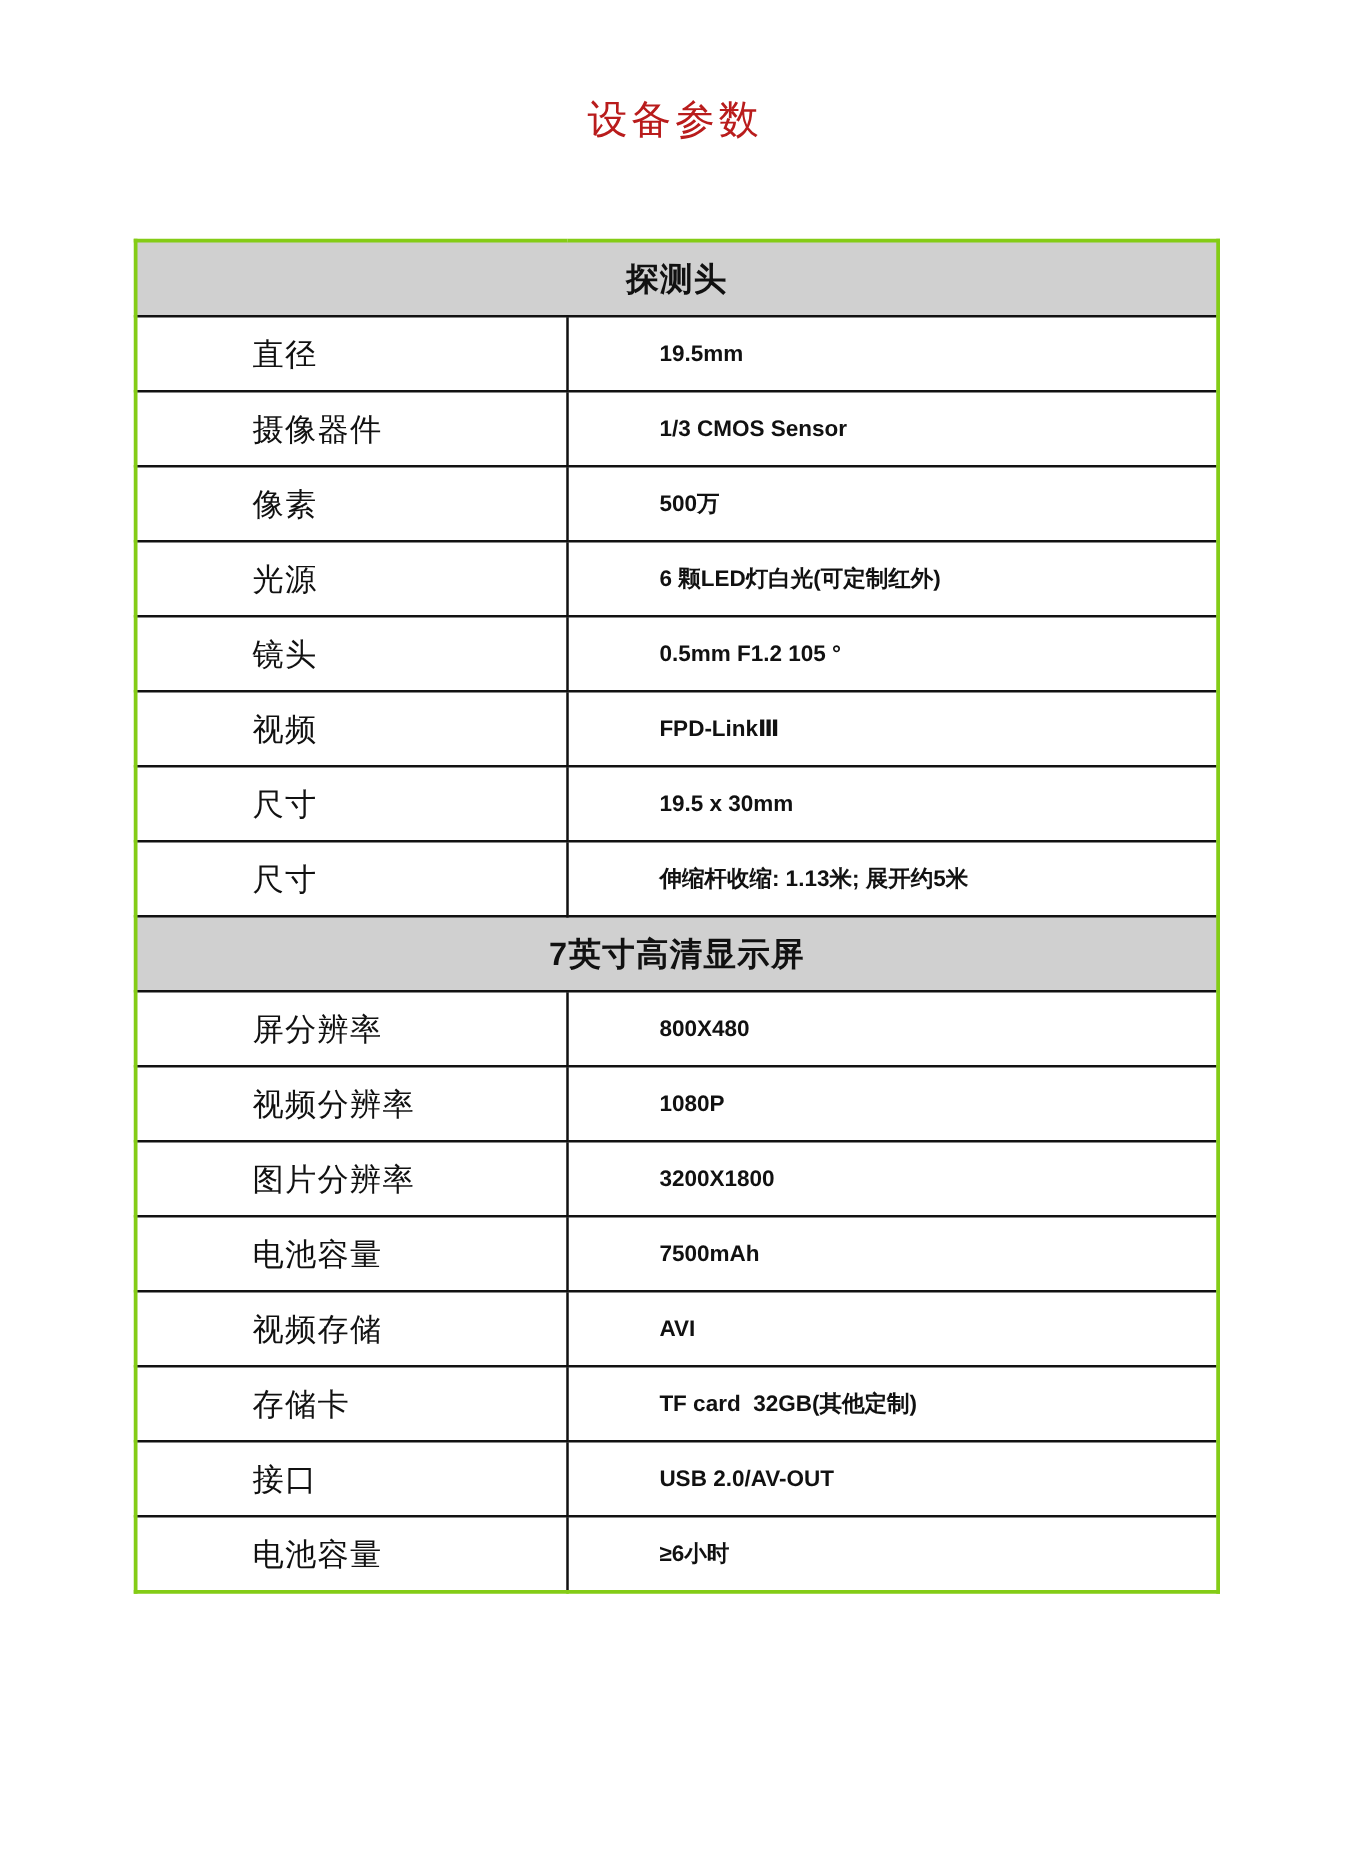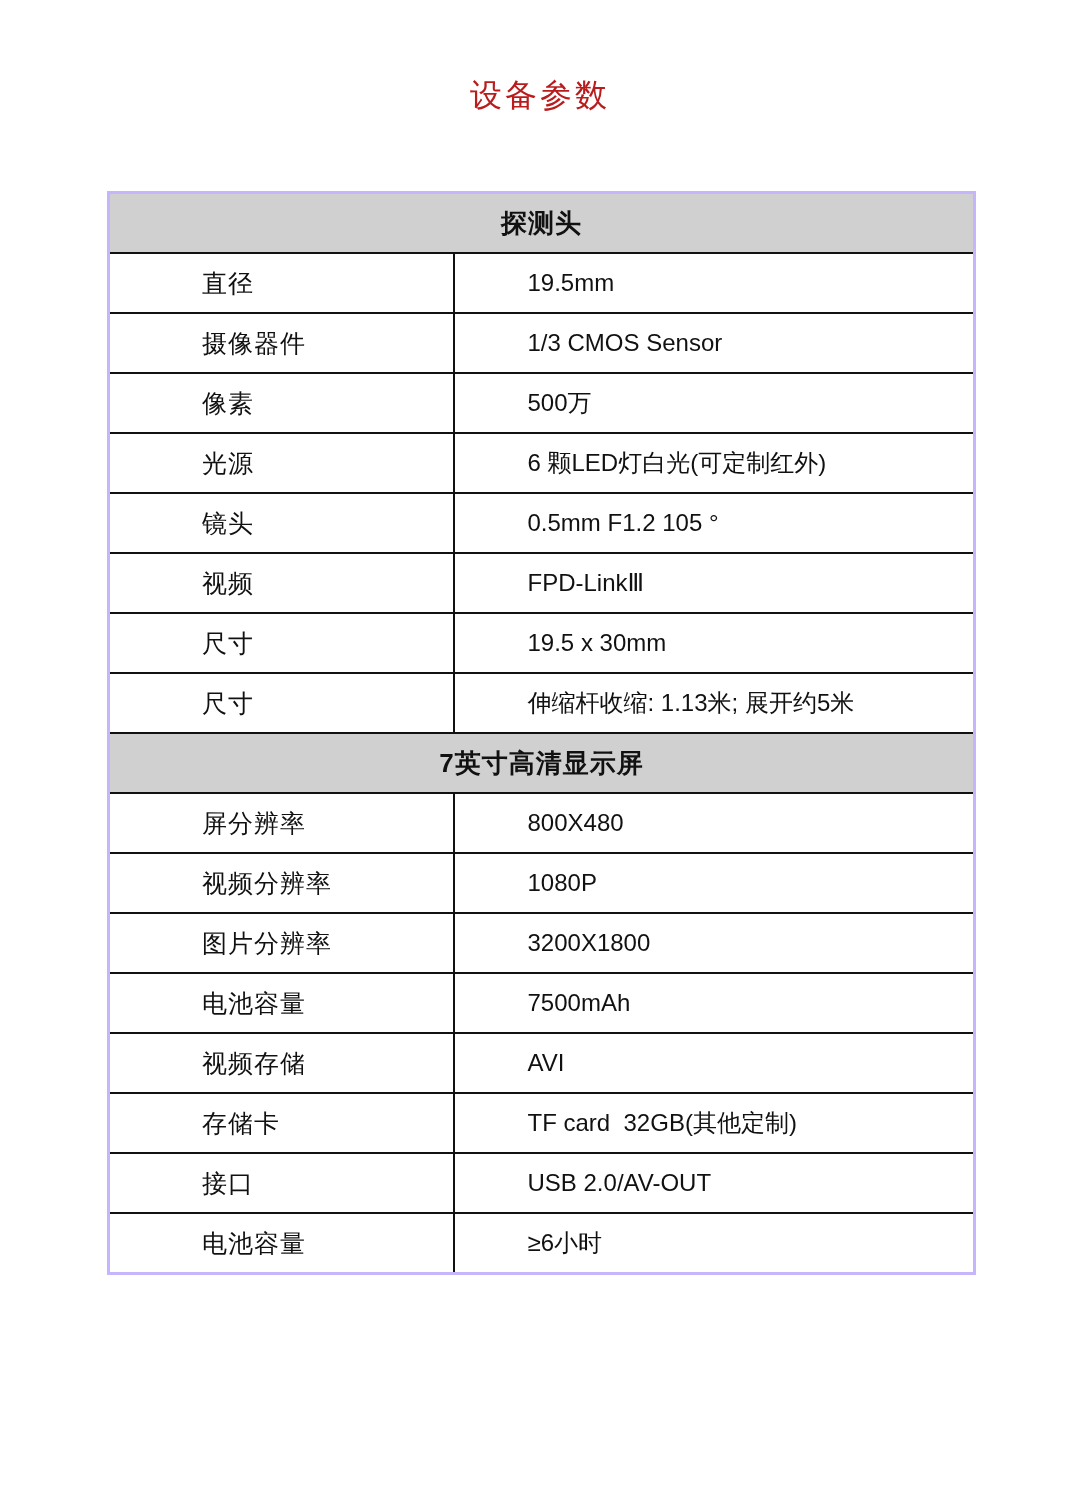--- a/index.html
+++ b/index.html
@@ -20,21 +20,21 @@
     letter-spacing: 3px;
     color: #b91c1c;
   }
   table.spec-table {
     position: absolute;
     left: 107px;
     top: 191px;
     width: 866px;
     border-collapse: collapse;
     table-layout: fixed;
-    border: 3px solid #c4b5fd;
+    border: 3px solid #84cc16;
     color: #111111;
   }
   table.spec-table col.c1 { width: 345px; }
   table.spec-table col.c2 { width: 521px; }
   table.spec-table td {
     border: 2px solid #111111;
     height: 56px;
     box-sizing: content-box;
     vertical-align: middle;
   }
@@ -46,22 +46,22 @@
     letter-spacing: 1px;
   }
   td.label-cell {
     padding-left: 92px;
     font-weight: 400;
     font-size: 25px;
     letter-spacing: 1px;
   }
   td.value-cell {
     padding-left: 73px;
-    font-weight: 400;
-    font-size: 24px;
+    font-weight: 700;
+    font-size: 18px;
     white-space: pre-wrap;
     margin-left: 20px;
   }
 </style>
 </head>
 <body>
 
 <h1 class="page-title">设备参数</h1>
 
 <table class="spec-table">

